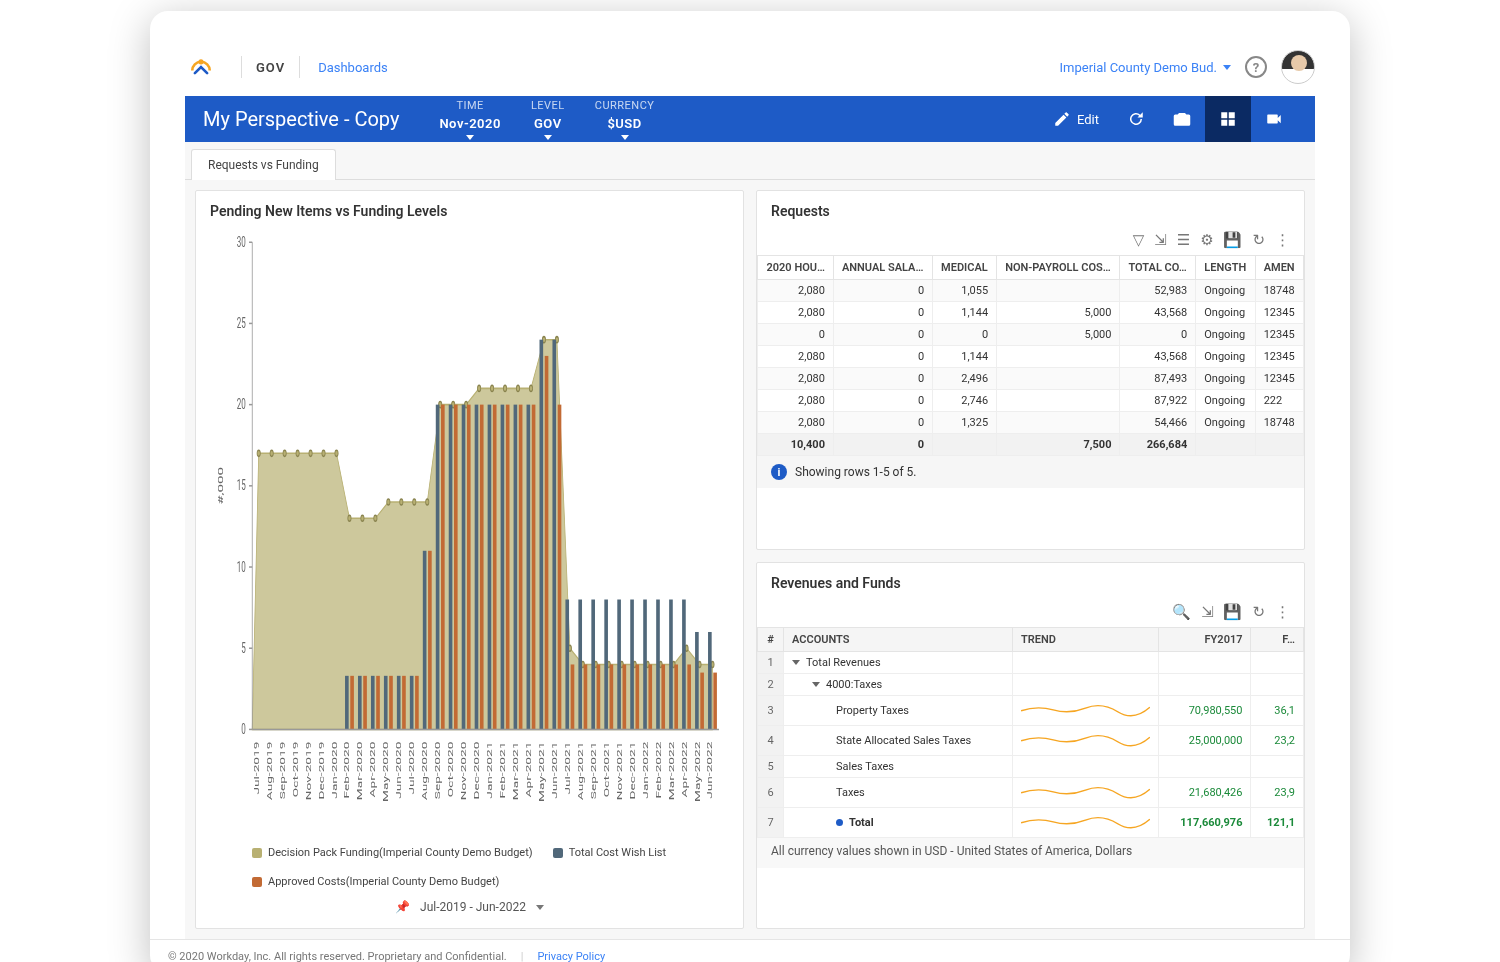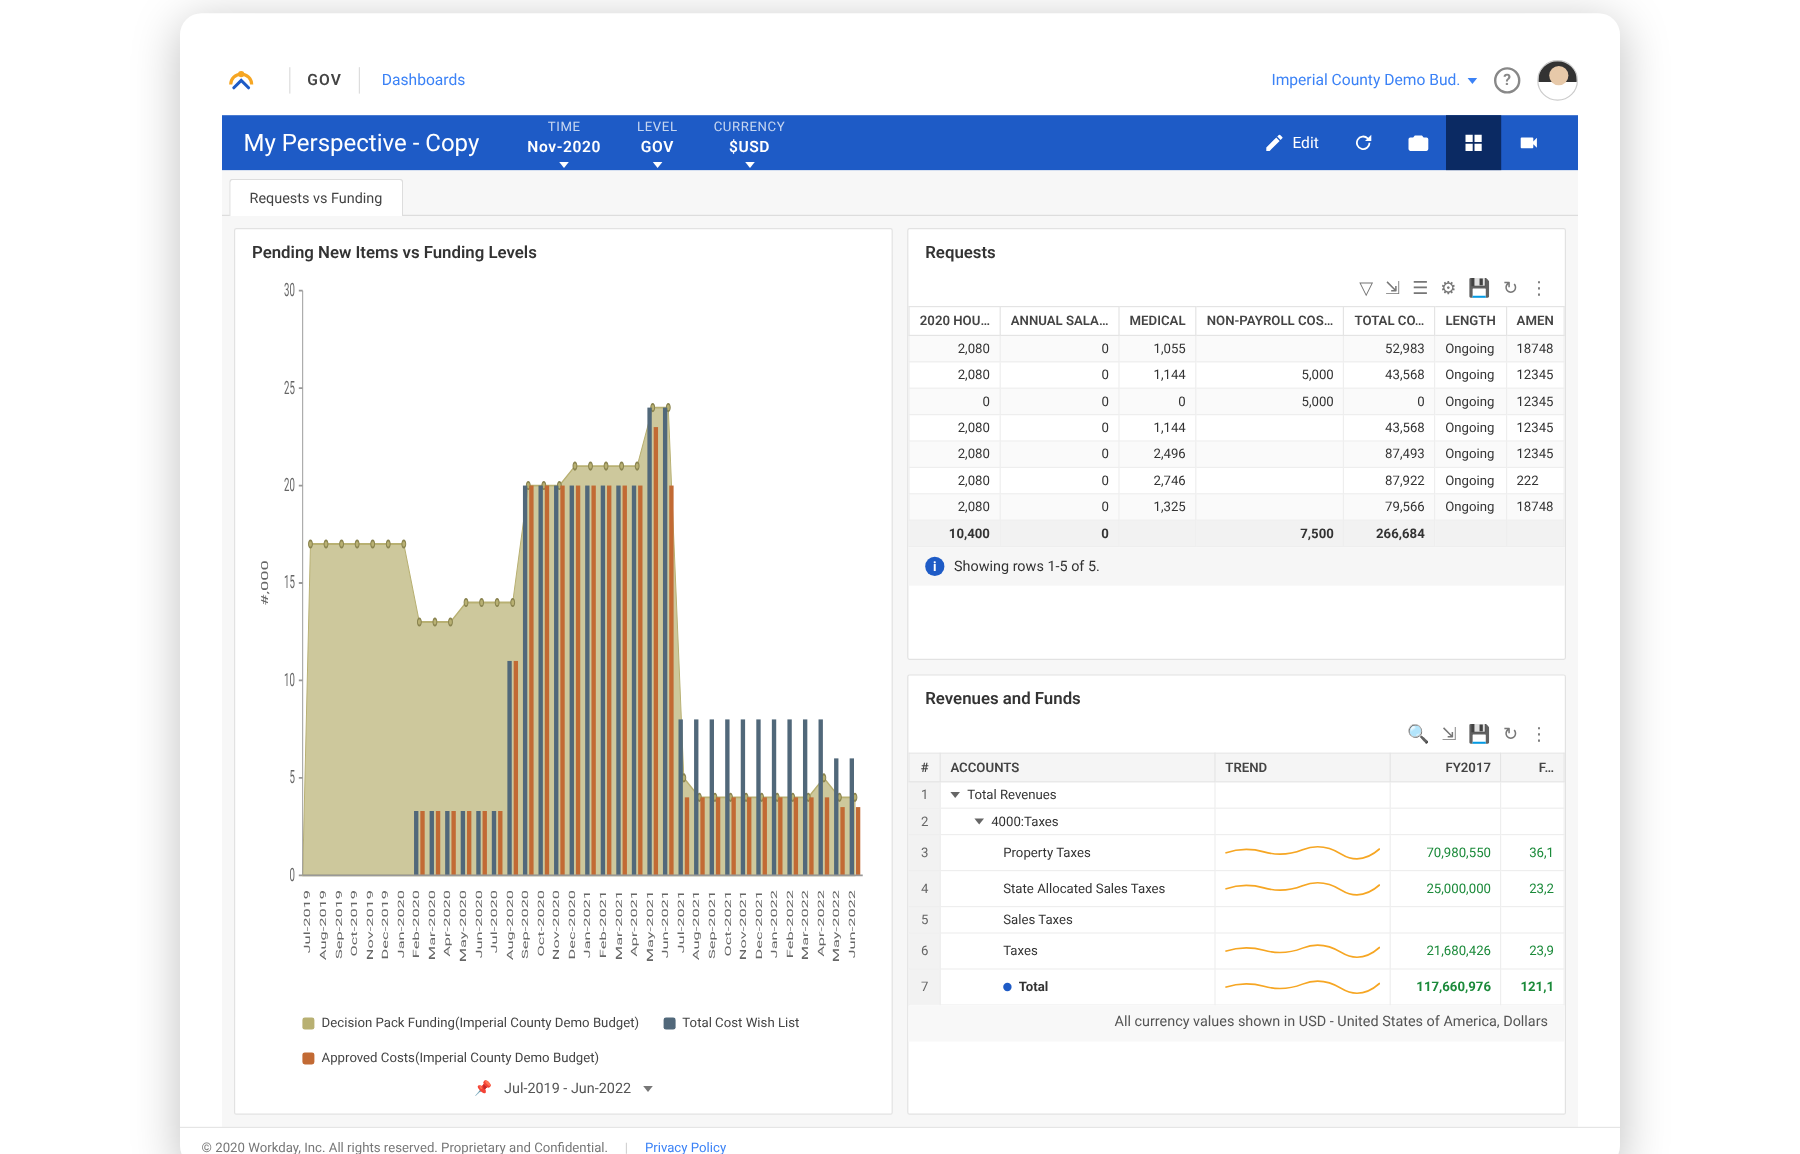--- a/index.html
+++ b/index.html
@@ -55,41 +55,41 @@
   .legend { display:flex; flex-wrap:wrap; gap:16px 20px; padding:10px 0 6px 40px; font-size:11px; color:#444; }
   .legitem { display:flex; align-items:center; gap:6px; }
   .swatch { width:10px; height:10px; border-radius:2px; }
   .daterange { text-align:center; padding:6px 0 4px; font-size:12px; color:#555; display:flex; justify-content:center; align-items:center; gap:10px; }
   .pin-icon{ color:#1e5bc6; }
 
   
   .toolbar { display:flex; justify-content:flex-end; gap:10px; padding:4px 14px 6px; color:#777; }
   .toolbar span{ cursor:pointer; font-size:15px; }
   .gridtable { width:100%; border-collapse:collapse; font-size:11px; }
-  .gridtable th { background:#fff; border:1px solid #e4e4e4; padding:5px 8px; text-align:center; color:#444; font-weight:600; white-space:nowrap; overflow:hidden; text-overflow:ellipsis;}
+  .gridtable th { background:#fff; border:1px solid #e4e4e4; padding:5px 8px; text-align:left; color:#444; font-weight:600; white-space:nowrap; overflow:hidden; text-overflow:ellipsis;}
   .gridtable th:first-child, .gridtable td:first-child { text-align:right; }
   .gridtable td { border:1px solid #eee; padding:4px 8px; text-align:right; font-variant-numeric: tabular-nums; }
   .gridtable tr:nth-child(odd) td { background:#fafafa; }
   .gridtable tr.total td { font-weight:700; background:#f2f2f2; }
   .gridtable td.lefttxt, .gridtable th.lefttxt { text-align:left; }
   .tablefoot { display:flex; align-items:center; gap:8px; padding:8px 14px; font-size:12px; color:#333; background:#f6f6f6;}
   .infoicon{ width:16px; height:16px; background:#1e5bc6; color:#fff; border-radius:50%; display:flex; align-items:center; justify-content:center; font-size:11px; font-weight:700;}
 
   
   .revtable { width:100%; border-collapse:collapse; font-size:11px; }
   .revtable th { background:#f5f5f5; border:1px solid #e4e4e4; padding:5px 8px; color:#444; font-weight:600; text-align:left; }
   .revtable th.right, .revtable td.right { text-align:right; }
   .revtable td { border:1px solid #eee; padding:4px 8px; }
   .revtable td.rownum{ width:26px; text-align:center; background:#f2f2f2; color:#666;}
   .revtable td.acct { white-space:nowrap; }
   .revtable .indent1{ padding-left:28px; }
   .revtable .indent2{ padding-left:52px; }
   .green { color:#1b8a3a; }
   .trendcell svg{ width:100%; height:18px; }
-  .revfoot { text-align:right; padding:6px 14px 10px; font-size:12px; color:#555; background:#f8f8f8;}
+  .revfoot { text-align:left; padding:6px 14px 10px; font-size:12px; color:#555; background:#f8f8f8;}
   .chev{ display:inline-block; width:0; height:0; border-left:4px solid transparent; border-right:4px solid transparent; border-top:5px solid #666; margin-right:6px; vertical-align:middle;}
   .disc{ display:inline-block; width:7px;height:7px;border-radius:50%;background:#1e5bc6; margin-right:6px; vertical-align:middle;}
 
   
   .appfoot { border-top:1px solid #e5e5e5; padding:10px 18px; font-size:11px; color:#777; display:flex; gap:14px; }
   .appfoot a{ color:#3b82f6; text-decoration:none; }
   .fdiv{ color:#ccc; }
 
   
   .xlbl { font-size:9px; fill:#666; }
@@ -431,21 +431,21 @@
                   <td></td>
                   <td>87,922</td>
                   <td class="lefttxt">Ongoing</td>
                   <td class="lefttxt">222</td>
                 </tr>
                 <tr>
                   <td>2,080</td>
                   <td>0</td>
                   <td>1,325</td>
                   <td></td>
-                  <td>79,566</td>
+                  <td>54,466</td>
                   <td class="lefttxt">Ongoing</td>
                   <td class="lefttxt">18748</td>
                 </tr>
                 <tr class="total">
                   <td>10,400</td>
                   <td>0</td>
                   <td></td>
                   <td>7,500</td>
                   <td>266,684</td>
                   <td class="lefttxt"></td>

